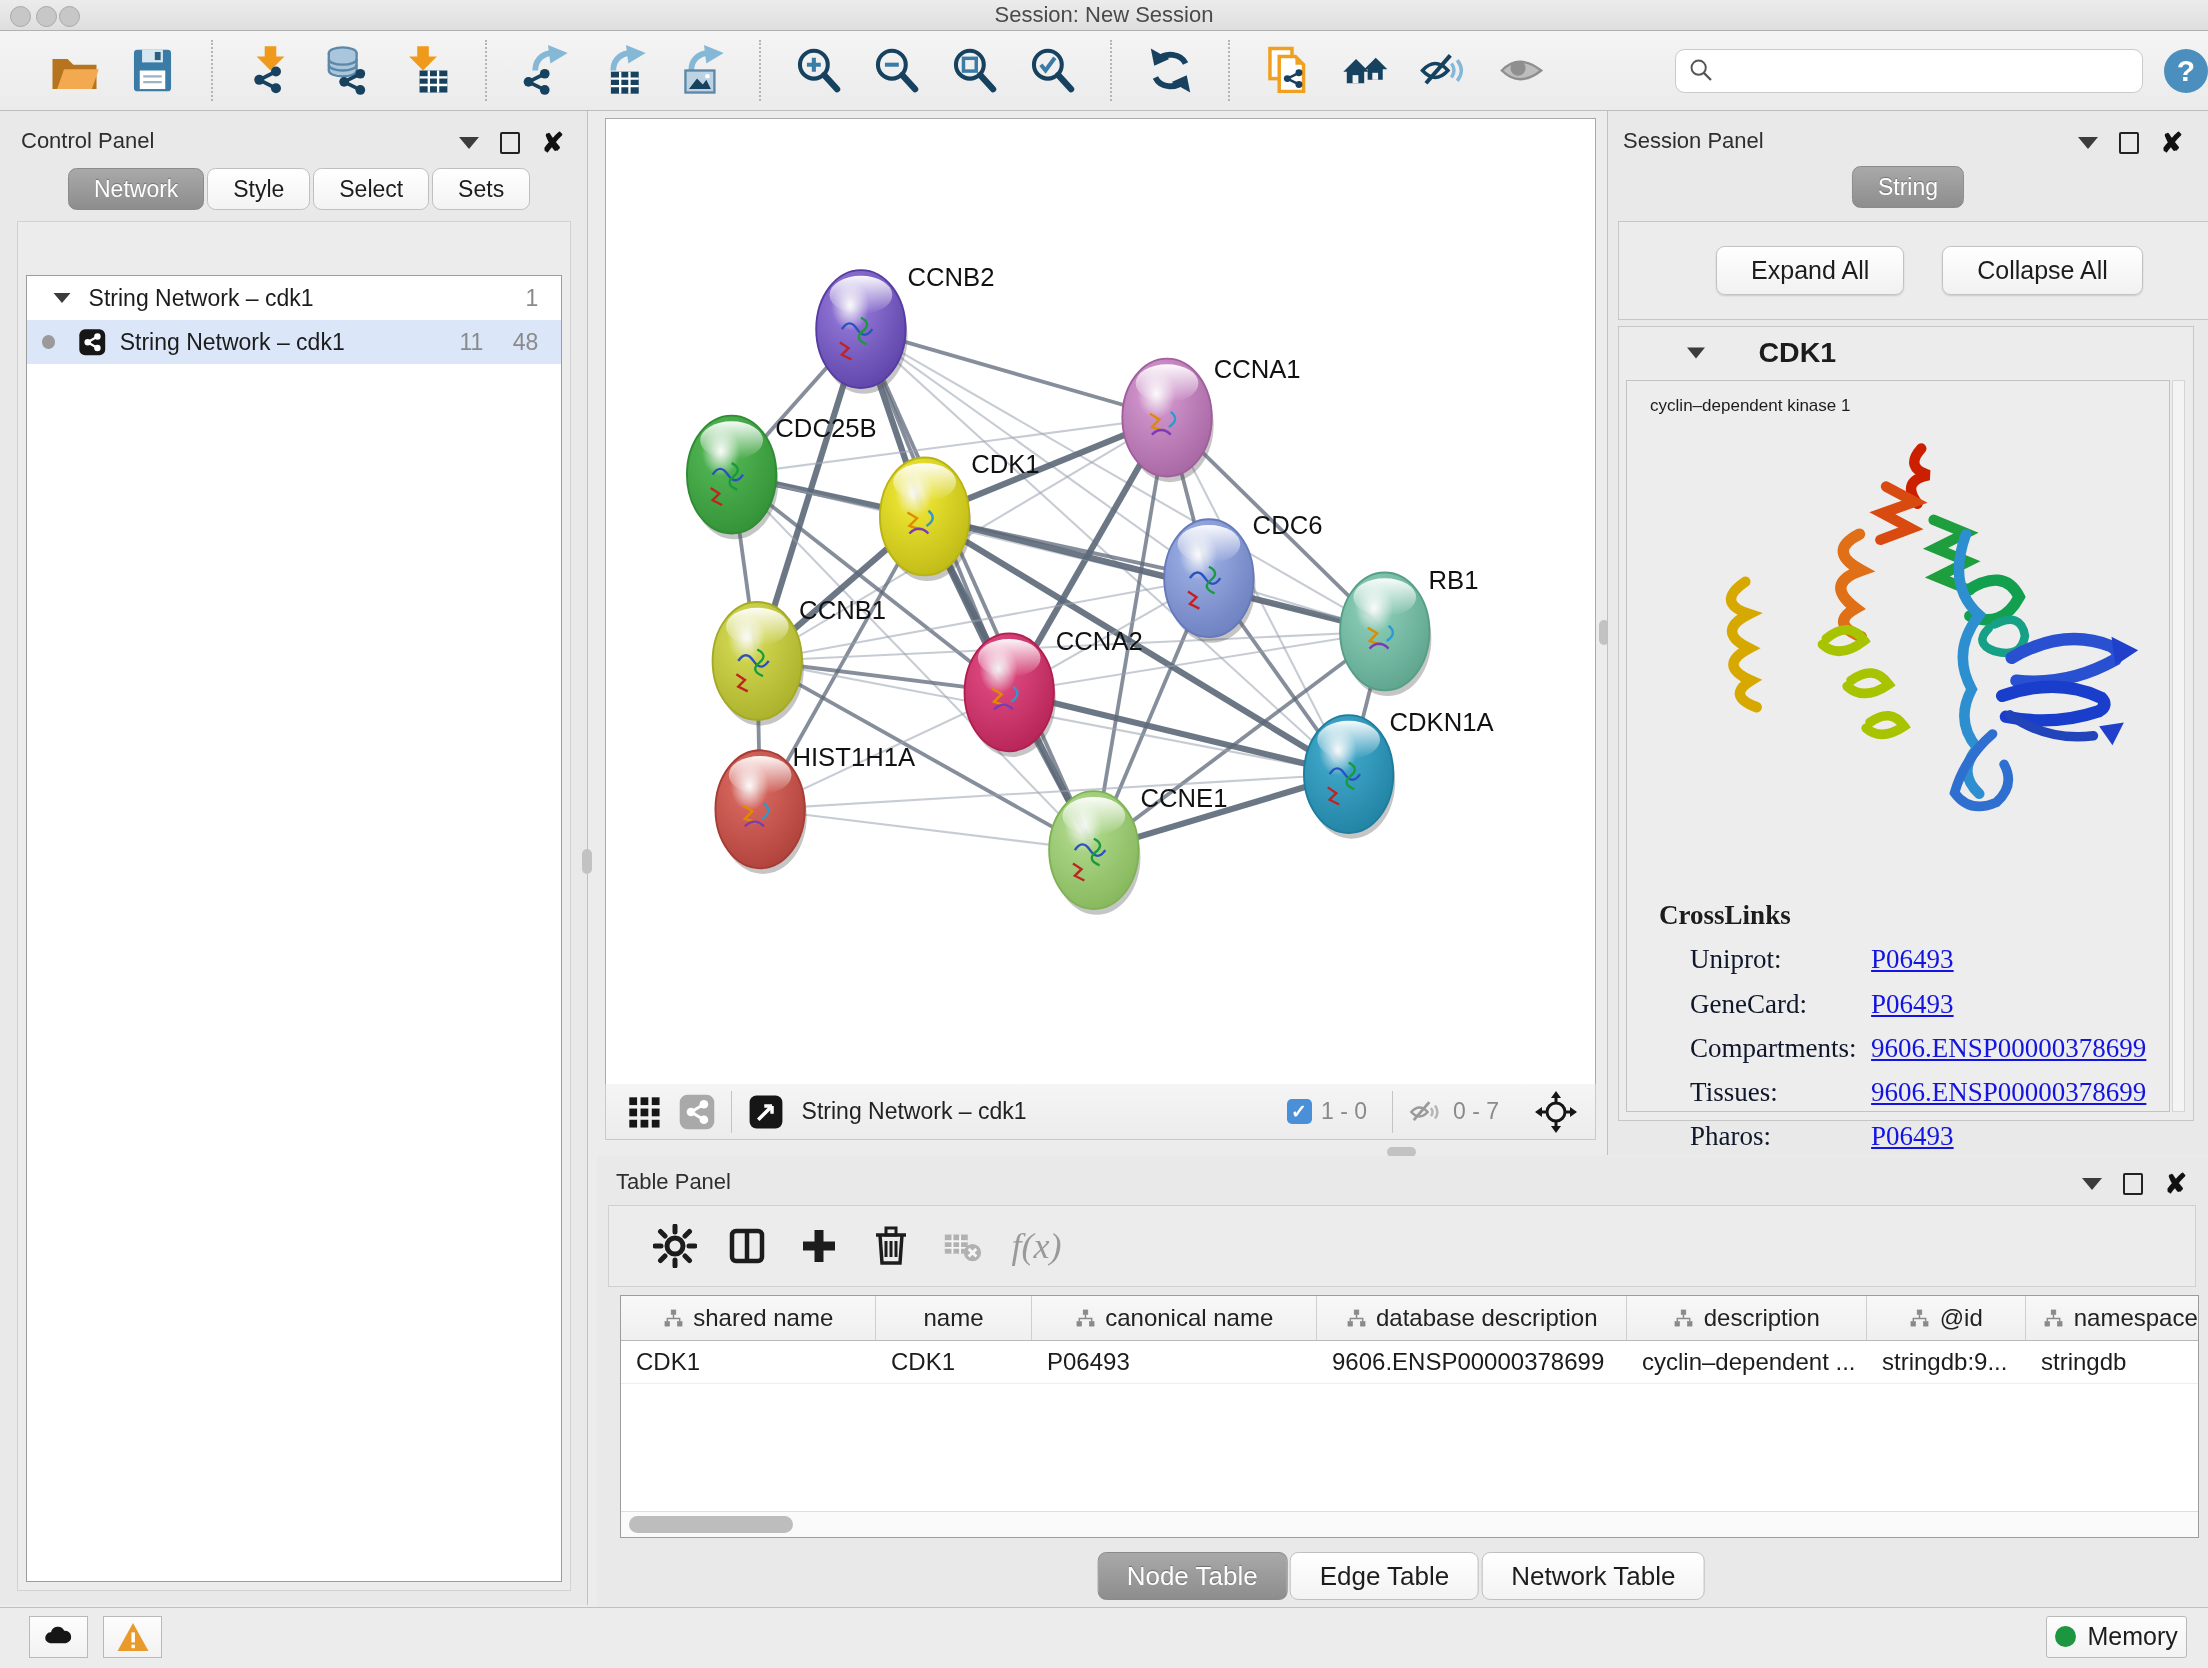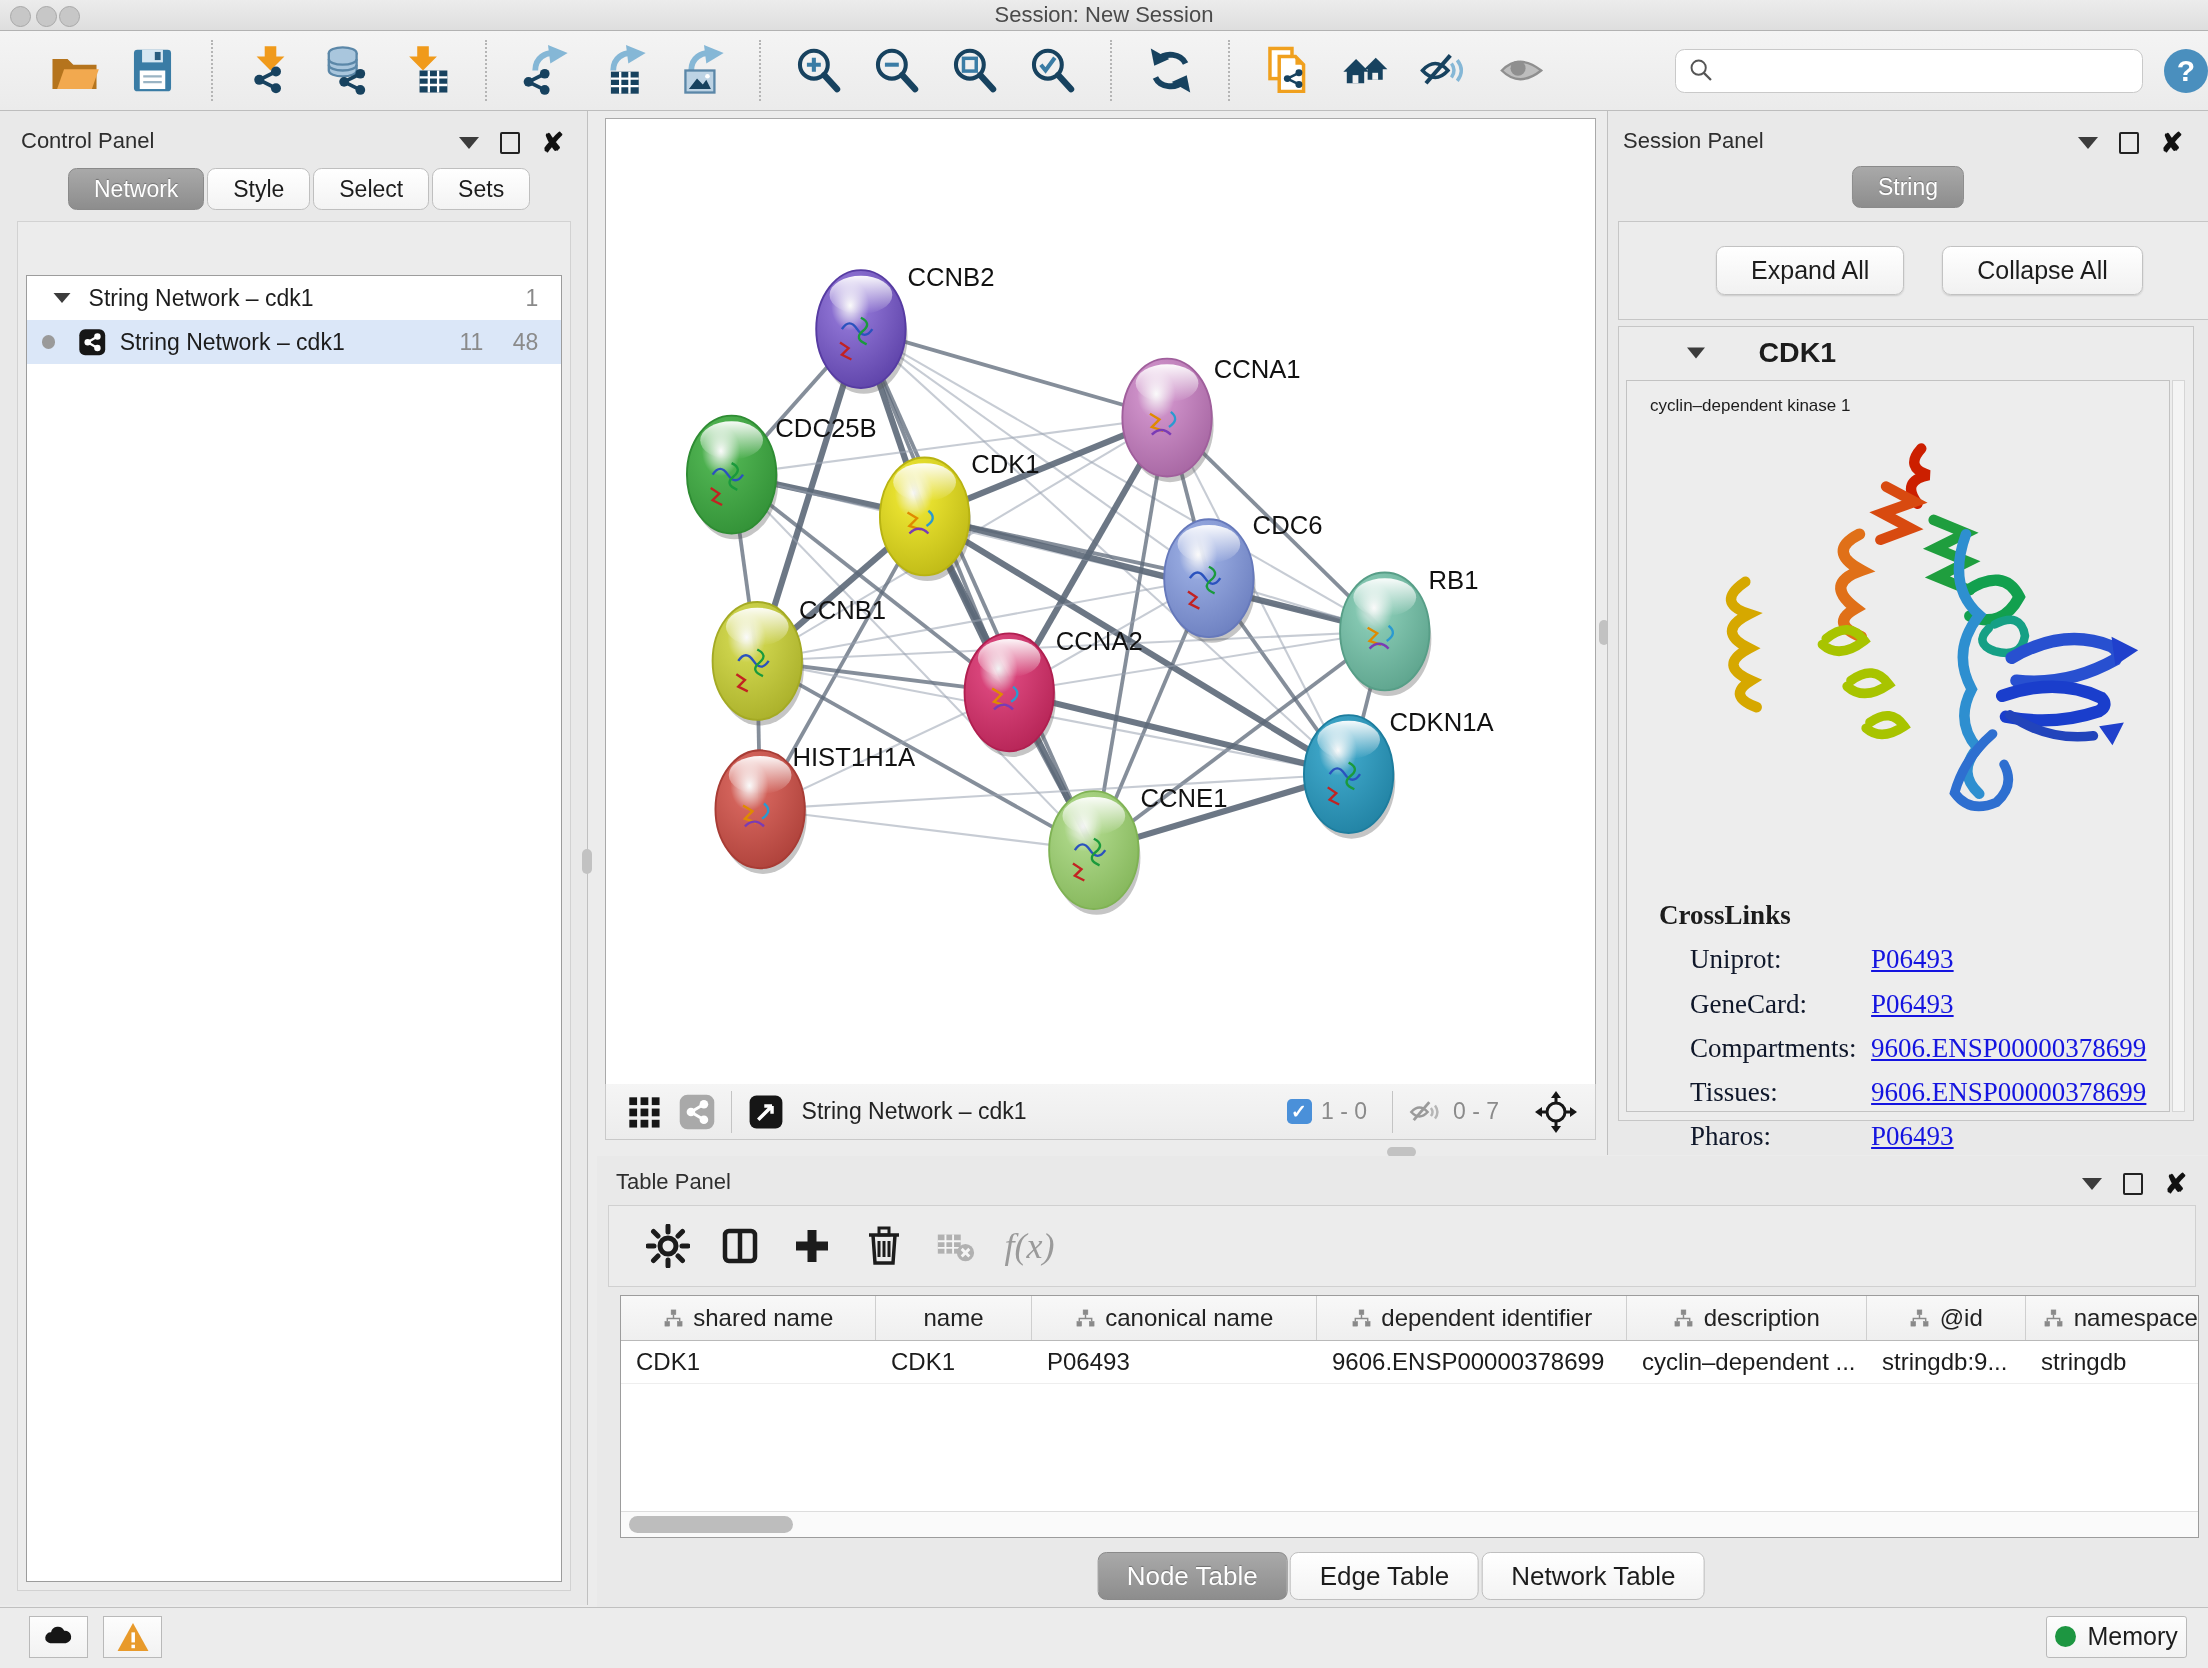--- a/index.html
+++ b/index.html
@@ -87,21 +87,21 @@
   #crosslinks{position:absolute;left:32px;top:495px;font-family:"Liberation Serif",serif;font-size:27px;}
   #cl-head{font-weight:bold;margin-top:24px;}
   .cl-row{display:flex;margin-top:13.3px;}
   .cl-label{width:181px;margin-left:31px;color:#0f172a;}
   .cl-link{color:#1414e0;text-decoration:underline;}
   
   #table-panel{left:597px;top:1156px;width:1611px;height:452px;background:#e9e9e9;}
   #tp-header{position:absolute;left:19px;top:13.3px;}
   #tp-ctls{position:absolute;right:21px;top:17px;}
   #tp-toolbar{position:absolute;left:11.4px;top:49px;width:1588px;height:82px;border:1.9px solid #d0d0d0;
-    background:#ececec;box-sizing:border-box;display:flex;align-items:center;padding-left:23px;}
+    background:#ececec;box-sizing:border-box;display:flex;align-items:center;padding-left:30px;}
   .tt-ic{width:49px;height:49px;margin:0 11.4px;display:flex;align-items:center;justify-content:center;}
   #fx-label{font-size:36px;color:#9a9a9a;font-family:"Liberation Serif",serif;font-style:italic;margin-left:13.3px;}
   #tp-table{position:absolute;left:23px;top:139px;width:1579px;height:243px;background:#fff;
     border:1.9px solid #9c9c9c;box-sizing:border-box;overflow:hidden;}
   #tp-cols{display:flex;height:44px;background:linear-gradient(#f8f8f8,#efefef);border-bottom:1.9px solid #b9b9b9;}
   .col-h{display:flex;align-items:center;justify-content:center;gap:9.5px;font-size:24px;color:#222;
     border-right:1px solid #cfcfcf;box-sizing:border-box;flex:none;}
   #tp-row{display:flex;height:42px;align-items:center;border-bottom:1px solid #eee;}
   .cell{font-size:24px;padding-left:15px;box-sizing:border-box;flex:none;overflow:hidden;white-space:nowrap;}
   #tp-hscroll{position:absolute;left:0;right:0;bottom:0;height:25px;background:#fafafa;border-top:1px solid #ddd;}
@@ -747,21 +747,21 @@
         </span>
         <span class="col-h" style="width:310px">
           <svg width="21" height="21" viewBox="0 0 44 44">
             <g fill="#8a8a8a" stroke="#8a8a8a">
               <rect x="17" y="4" width="10" height="10"></rect>
               <rect x="4" y="28" width="10" height="10"></rect>
               <rect x="30" y="28" width="10" height="10"></rect>
               <path d="M22 14 v8 M9 28 v-6 h26 v6" fill="none" stroke-width="3"></path>
             </g>
           </svg>
-          <span>dependent identifier</span>
+          <span>database description</span>
         </span>
         <span class="col-h" style="width:240px">
           <svg width="21" height="21" viewBox="0 0 44 44">
             <g fill="#8a8a8a" stroke="#8a8a8a">
               <rect x="17" y="4" width="10" height="10"></rect>
               <rect x="4" y="28" width="10" height="10"></rect>
               <rect x="30" y="28" width="10" height="10"></rect>
               <path d="M22 14 v8 M9 28 v-6 h26 v6" fill="none" stroke-width="3"></path>
             </g>
           </svg>

